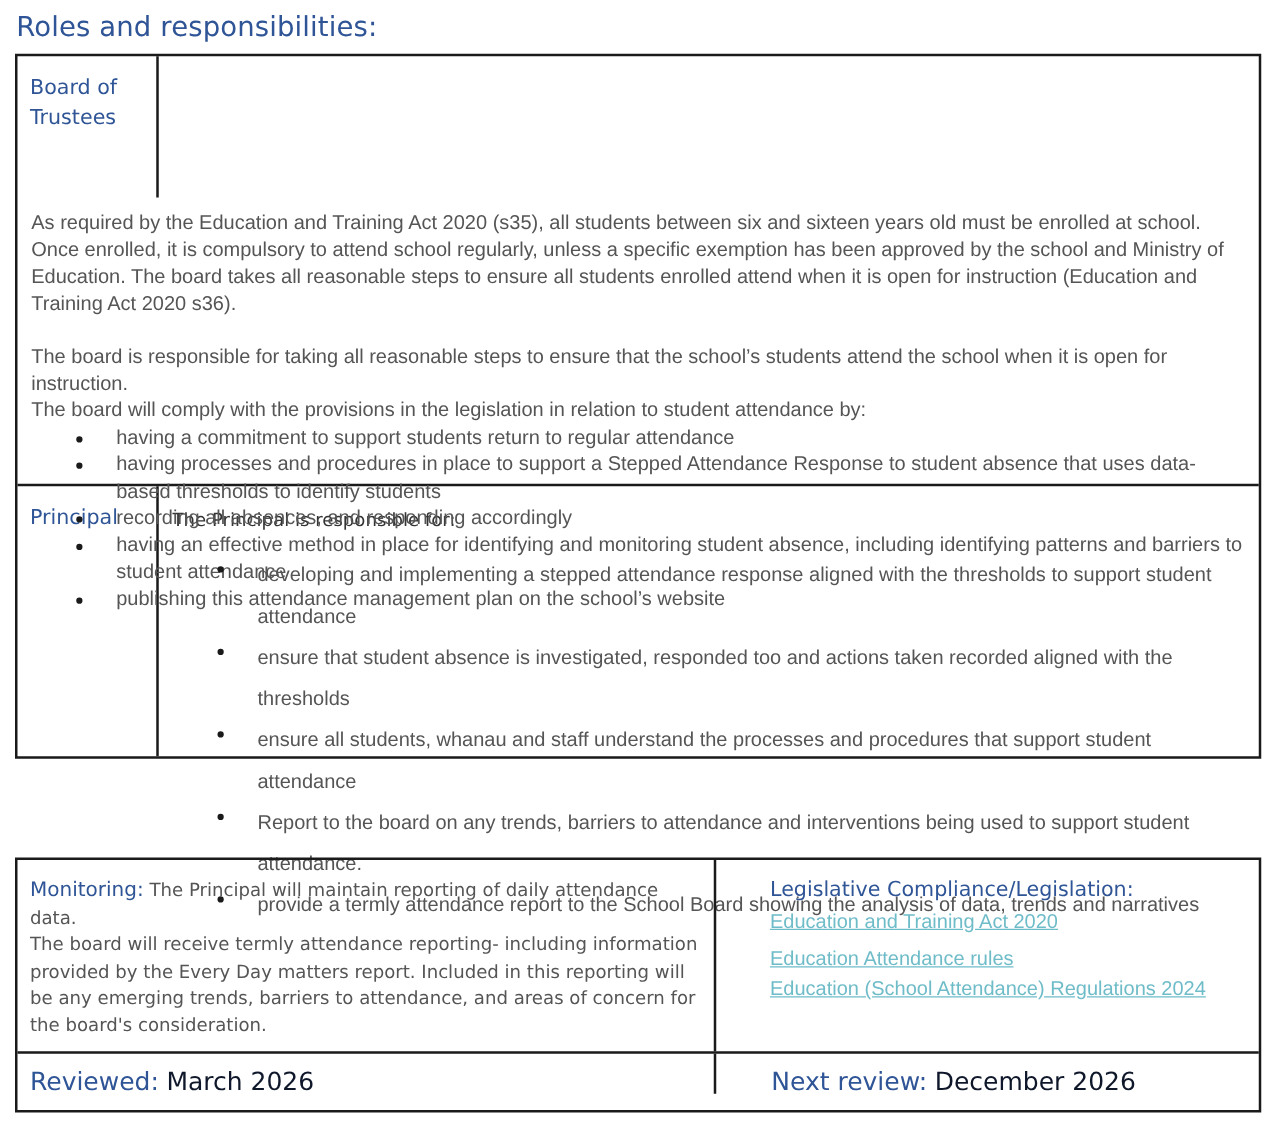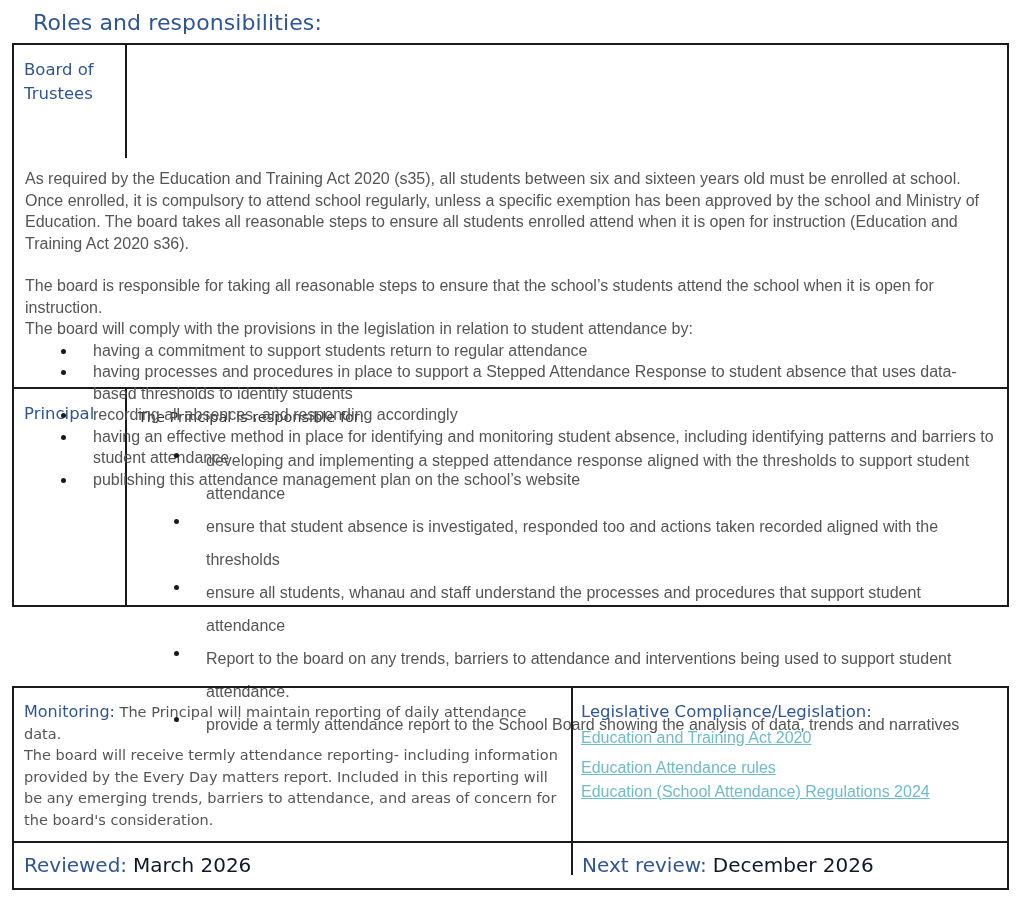--- a/index.html
+++ b/index.html
@@ -3,21 +3,20 @@
   <meta charset="utf-8">
   <style>
     * { box-sizing: border-box; margin: 0; padding: 0; }
     html, body { width: 1024px; height: 901px; background: #ffffff; overflow: hidden; }
     body { font-family: "DejaVu Sans", sans-serif; color: #555555; position: relative; }
 
     .page-title {
       position: absolute; left: 13px; top: 10px;
       font-size: 22px; color: #2f5597; letter-spacing: 0.1px; font-weight: normal;
       font-family: "DejaVu Sans", sans-serif;
-      margin-left: 20px;
     }
 
     .roles-table {
       position: absolute; left: 12px; top: 43px; width: 997px;
       border: 2px solid #1a1a1a;
     }
     .row { display: flex; border-bottom: 2px solid #1a1a1a; }
     .row:last-child { border-bottom: none; }
     .role-cell {
       width: 113px; flex: 0 0 113px; border-right: 2px solid #1a1a1a;
@@ -44,21 +43,21 @@
     .principal-intro {
       font-family: "DejaVu Sans", sans-serif;
       font-size: 14.5px; color: #333333; margin-top: 8px; margin-bottom: 15px;
     }
     .principal-bullets .bullet { line-height: 33px; }
 
     .bottom-table {
       position: absolute; left: 12px; top: 686px; width: 997px; height: 204px;
       border: 2px solid #1a1a1a; border-top: 2px solid #1a1a1a;
     }
-    .bt-row { display: flex; }
+    .bt-row { display: flex; gap: 35px; }
     .bt-row-1 { height: 155px; border-bottom: 2px solid #1a1a1a; }
     .bt-row-2 { height: 32px; }
     .bt-left { width: 559px; flex: 0 0 559px; border-right: 2px solid #1a1a1a; }
     .bt-right { flex: 1; }
 
     .monitoring {
       padding: 13px 10px 0 10px;
       font-family: "DejaVu Sans", sans-serif;
       font-size: 14.5px; line-height: 21.5px; color: #555555;
     }

